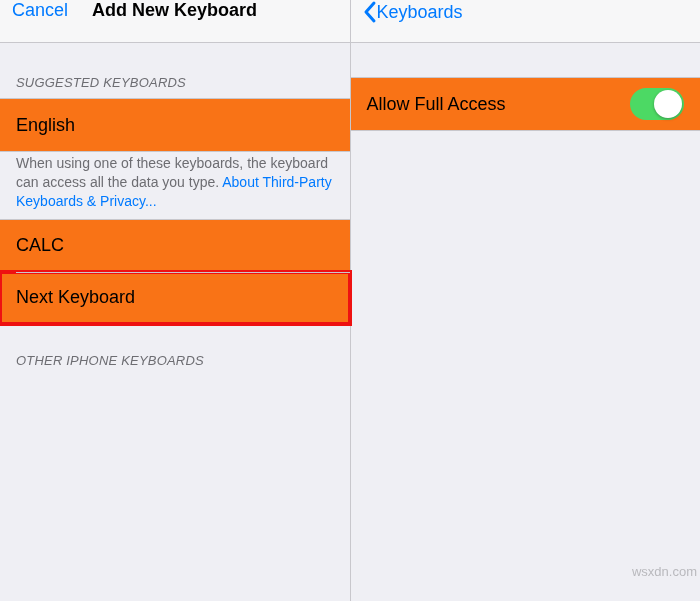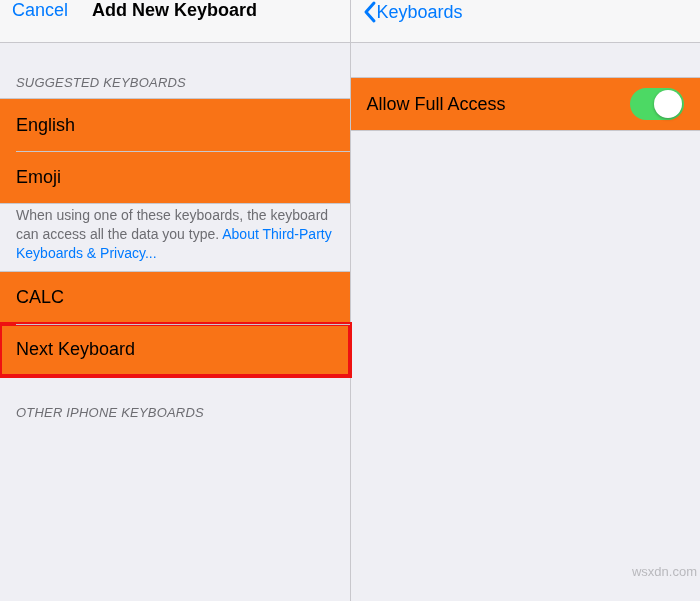--- a/index.html
+++ b/index.html
@@ -83,21 +83,20 @@
 
   <div class="pane pane-left">
     <div class="nav">
       <span class="nav-cancel">Cancel</span>
       <span class="nav-title">Add New Keyboard</span>
     </div>
 
     <div class="section-header">SUGGESTED KEYBOARDS</div>
     <div class="list">
       <div class="row">English</div>
-      <div class="row">Emoji</div>
     </div>
 
     <div class="section-desc">
       <span>When using one of these keyboards, the keyboard can access all the data you type. </span><a href="#">About Third-Party Keyboards &amp; Privacy...</a>
     </div>
     <div class="list">
       <div class="row">CALC</div>
       <div class="row highlight">Next Keyboard</div>
     </div>
 

